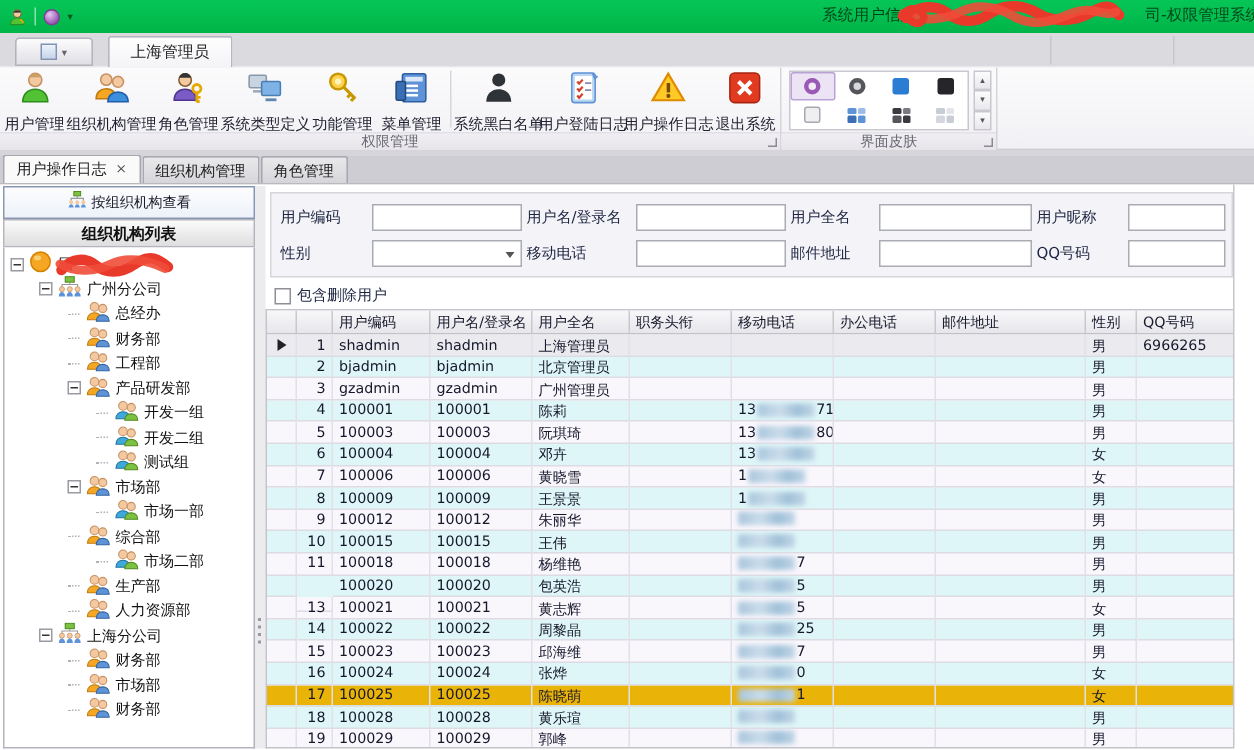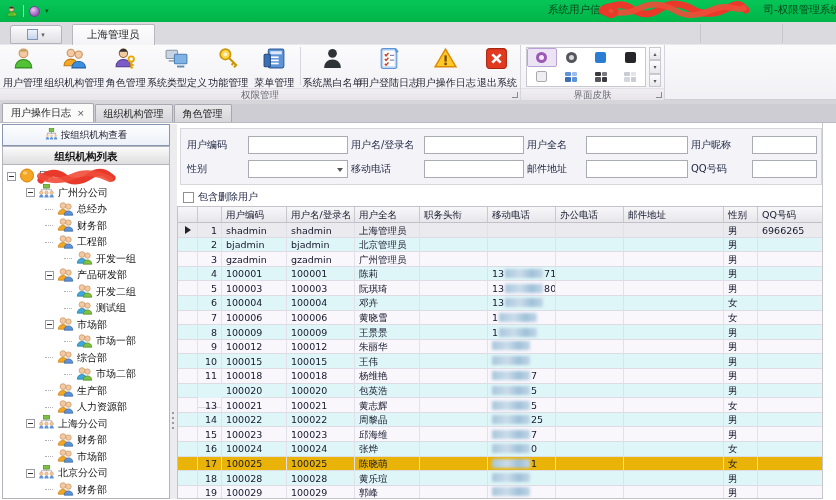--- a/index.html
+++ b/index.html
@@ -400,42 +400,42 @@
             <span class="dot"></span>
             <span class="spacer" style="flex-basis: 3px; width: 3px;"></span>
             <span><svg viewBox="0 0 17 15">
                 <circle cx="6" cy="4.6" r="2.9" fill="#f2c9a0" stroke="#c89060" stroke-width="0.7"></circle>
                 <path d="M1.3 13.2c0-3 2-4.7 4.7-4.7s4.7 1.7 4.7 4.7z" fill="#f5a623" stroke="#c07b10" stroke-width="0.7"></path>
                 <circle cx="11.5" cy="5.6" r="2.7" fill="#f2c9a0" stroke="#c89060" stroke-width="0.7"></circle>
                 <path d="M7.2 14.2c0-2.8 1.9-4.3 4.3-4.3s4.3 1.5 4.3 4.3z" fill="#5e93d8" stroke="#33639e" stroke-width="0.7"></path>
               </svg></span>
             <span>工程部</span>
           </div>
-          <div class="titem" style="padding-left: 61px;">
-            <span class="dot"></span>
-            <span class="spacer" style="flex-basis: 3px; width: 3px;"></span>
-            <span><svg viewBox="0 0 17 15">
-                <circle cx="6" cy="4.6" r="2.9" fill="#f2c9a0" stroke="#c89060" stroke-width="0.7"></circle>
-                <path d="M1.3 13.2c0-3 2-4.7 4.7-4.7s4.7 1.7 4.7 4.7z" fill="#3fa9dc" stroke="#21749e" stroke-width="0.7"></path>
-                <circle cx="11.5" cy="5.6" r="2.7" fill="#f2c9a0" stroke="#c89060" stroke-width="0.7"></circle>
-                <path d="M7.2 14.2c0-2.8 1.9-4.3 4.3-4.3s4.3 1.5 4.3 4.3z" fill="#7cc142" stroke="#4e8a1e" stroke-width="0.7"></path>
-              </svg></span>
-            <span>开发一组</span>
-          </div>
           <div class="titem" style="padding-left: 42px;">
             <span class="egl">
               <i></i>
             </span>
             <span><svg viewBox="0 0 17 15">
                 <circle cx="6" cy="4.6" r="2.9" fill="#f2c9a0" stroke="#c89060" stroke-width="0.7"></circle>
                 <path d="M1.3 13.2c0-3 2-4.7 4.7-4.7s4.7 1.7 4.7 4.7z" fill="#f5a623" stroke="#c07b10" stroke-width="0.7"></path>
                 <circle cx="11.5" cy="5.6" r="2.7" fill="#f2c9a0" stroke="#c89060" stroke-width="0.7"></circle>
                 <path d="M7.2 14.2c0-2.8 1.9-4.3 4.3-4.3s4.3 1.5 4.3 4.3z" fill="#5e93d8" stroke="#33639e" stroke-width="0.7"></path>
               </svg></span>
             <span>产品研发部</span>
+          </div>
+          <div class="titem" style="padding-left: 61px;">
+            <span class="dot"></span>
+            <span class="spacer" style="flex-basis: 3px; width: 3px;"></span>
+            <span><svg viewBox="0 0 17 15">
+                <circle cx="6" cy="4.6" r="2.9" fill="#f2c9a0" stroke="#c89060" stroke-width="0.7"></circle>
+                <path d="M1.3 13.2c0-3 2-4.7 4.7-4.7s4.7 1.7 4.7 4.7z" fill="#3fa9dc" stroke="#21749e" stroke-width="0.7"></path>
+                <circle cx="11.5" cy="5.6" r="2.7" fill="#f2c9a0" stroke="#c89060" stroke-width="0.7"></circle>
+                <path d="M7.2 14.2c0-2.8 1.9-4.3 4.3-4.3s4.3 1.5 4.3 4.3z" fill="#7cc142" stroke="#4e8a1e" stroke-width="0.7"></path>
+              </svg></span>
+            <span>开发一组</span>
           </div>
           <div class="titem" style="padding-left: 61px;">
             <span class="dot"></span>
             <span class="spacer" style="flex-basis: 3px; width: 3px;"></span>
             <span><svg viewBox="0 0 17 15">
                 <circle cx="6" cy="4.6" r="2.9" fill="#f2c9a0" stroke="#c89060" stroke-width="0.7"></circle>
                 <path d="M1.3 13.2c0-3 2-4.7 4.7-4.7s4.7 1.7 4.7 4.7z" fill="#3fa9dc" stroke="#21749e" stroke-width="0.7"></path>
                 <circle cx="11.5" cy="5.6" r="2.7" fill="#f2c9a0" stroke="#c89060" stroke-width="0.7"></circle>
                 <path d="M7.2 14.2c0-2.8 1.9-4.3 4.3-4.3s4.3 1.5 4.3 4.3z" fill="#7cc142" stroke="#4e8a1e" stroke-width="0.7"></path>
               </svg></span>
@@ -549,36 +549,20 @@
           <div class="titem" style="padding-left: 42px;">
             <span class="dot"></span>
             <span class="spacer" style="flex-basis: 3px; width: 3px;"></span>
             <span><svg viewBox="0 0 17 15">
                 <circle cx="6" cy="4.6" r="2.9" fill="#f2c9a0" stroke="#c89060" stroke-width="0.7"></circle>
                 <path d="M1.3 13.2c0-3 2-4.7 4.7-4.7s4.7 1.7 4.7 4.7z" fill="#f5a623" stroke="#c07b10" stroke-width="0.7"></path>
                 <circle cx="11.5" cy="5.6" r="2.7" fill="#f2c9a0" stroke="#c89060" stroke-width="0.7"></circle>
                 <path d="M7.2 14.2c0-2.8 1.9-4.3 4.3-4.3s4.3 1.5 4.3 4.3z" fill="#5e93d8" stroke="#33639e" stroke-width="0.7"></path>
               </svg></span>
             <span>市场部</span>
-          </div>
-          <div class="titem" style="padding-left: 23px;">
-            <span class="egl">
-              <i></i>
-            </span>
-            <span><svg viewBox="0 0 17 15">
-                <rect x="5.5" y="0.5" width="6" height="3.6" fill="#7cc142" stroke="#4e8a1e" stroke-width="0.7"></rect>
-                <path d="M8.5 4.1v1.6M3.3 7.6V5.7h10.4v1.9" stroke="#999" fill="none" stroke-width="0.7"></path>
-                <circle cx="3.3" cy="8.8" r="1.7" fill="#f2c9a0" stroke="#c89060" stroke-width="0.5"></circle>
-                <path d="M1.2 13.6c0-2 1-3 2.1-3s2.1 1 2.1 3z" fill="#5e93d8"></path>
-                <circle cx="8.5" cy="8.8" r="1.7" fill="#f2c9a0" stroke="#c89060" stroke-width="0.5"></circle>
-                <path d="M6.4 13.6c0-2 1-3 2.1-3s2.1 1 2.1 3z" fill="#5e93d8"></path>
-                <circle cx="13.7" cy="8.8" r="1.7" fill="#f2c9a0" stroke="#c89060" stroke-width="0.5"></circle>
-                <path d="M11.6 13.6c0-2 1-3 2.1-3s2.1 1 2.1 3z" fill="#5e93d8"></path>
-              </svg></span>
-            <span>北京分公司</span>
           </div>
           <div class="titem" style="padding-left: 42px;">
             <span class="dot"></span>
             <span class="spacer" style="flex-basis: 3px; width: 3px;"></span>
             <span><svg viewBox="0 0 17 15">
                 <circle cx="6" cy="4.6" r="2.9" fill="#f2c9a0" stroke="#c89060" stroke-width="0.7"></circle>
                 <path d="M1.3 13.2c0-3 2-4.7 4.7-4.7s4.7 1.7 4.7 4.7z" fill="#f5a623" stroke="#c07b10" stroke-width="0.7"></path>
                 <circle cx="11.5" cy="5.6" r="2.7" fill="#f2c9a0" stroke="#c89060" stroke-width="0.7"></circle>
                 <path d="M7.2 14.2c0-2.8 1.9-4.3 4.3-4.3s4.3 1.5 4.3 4.3z" fill="#5e93d8" stroke="#33639e" stroke-width="0.7"></path>
               </svg></span>

